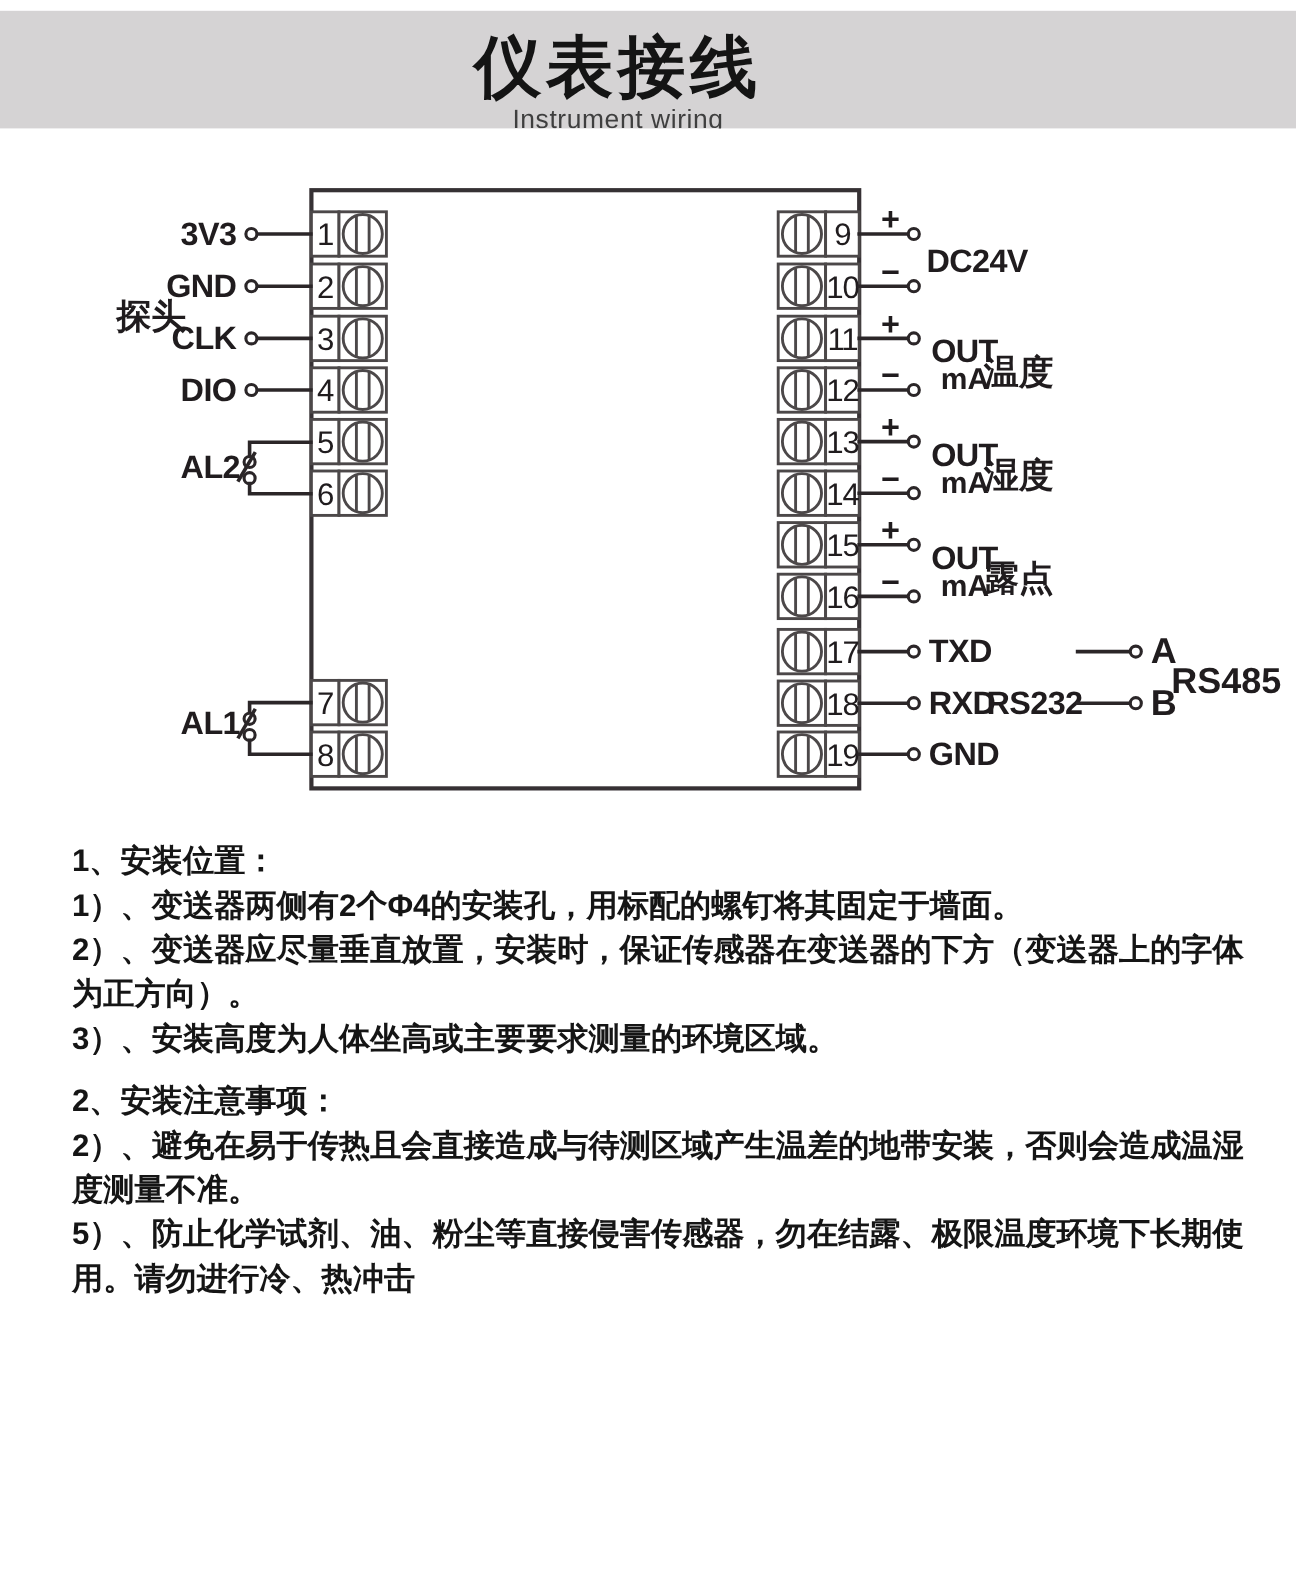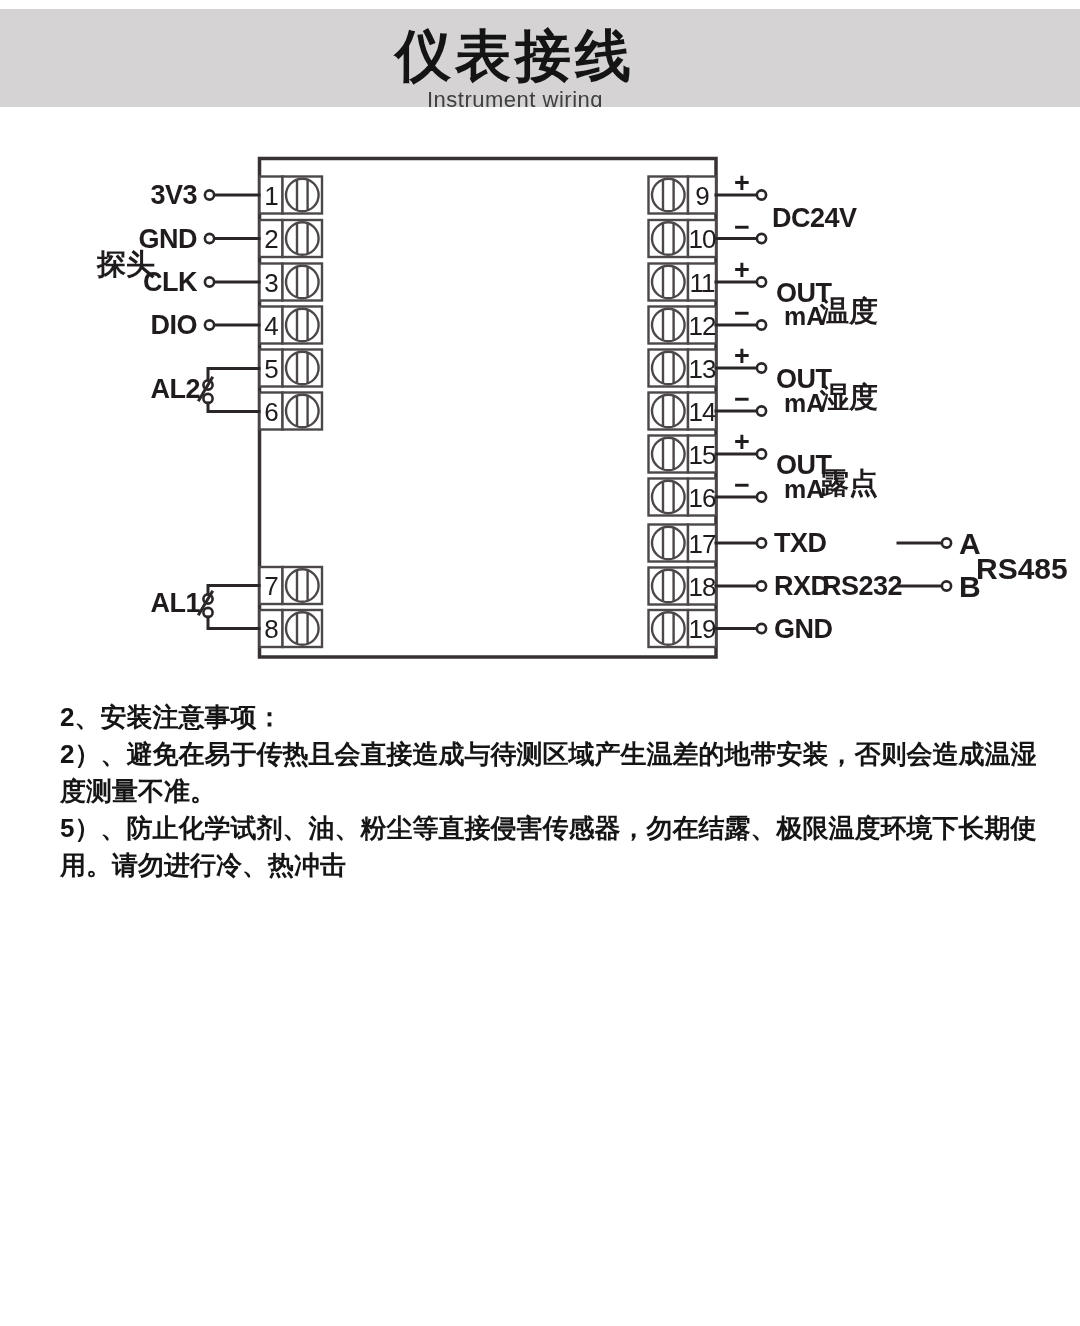--- a/index.html
+++ b/index.html
@@ -33,21 +33,21 @@
   .sm      { font-size:25px; font-weight:700; }
   .cn      { font-size:29px; font-weight:700; }
   .sign    { font-size:27px; font-weight:700; text-anchor:middle; }
   .big     { font-size:30px; font-weight:700; }
 
   .content { margin-top:17px; padding-left:60px; width:1040px; }
   .content p {
     width:980px; font-size:26px; line-height:37px; font-weight:600;
     color:#151515; word-break:break-all;
   }
-  .section + .section { margin-top:31px; }
+  .section + .section { margin-top:15px; }
 </style>
 </head>
 <body>
 
 <div class="header">
   <div class="header-inner">
     <div class="title">仪表接线</div>
     <div class="subtitle">Instrument wiring</div>
   </div>
 </div>
@@ -209,17 +209,23 @@
     <line class="w" x1="898" y1="614" x2="941" y2="614"></line>
       <circle class="term" cx="946.5" cy="614" r="4.6"></circle>
   </g>
   <text class="big" x="959" y="571">A</text>
   <text class="big" x="959" y="614">B</text>
   <text class="big" x="976" y="596">RS485</text>
 </svg>
 
 <div class="content">
   <div class="section">
+    <p>1、安装位置：</p>
+    <p>1）、变送器两侧有2个Φ4的安装孔，用标配的螺钉将其固定于墙面。</p>
+    <p>2）、变送器应尽量垂直放置，安装时，保证传感器在变送器的下方（变送器上的字体为正方向）。</p>
+    <p>3）、安装高度为人体坐高或主要要求测量的环境区域。</p>
+  </div>
+  <div class="section">
     <p>2、安装注意事项：</p>
     <p>2）、避免在易于传热且会直接造成与待测区域产生温差的地带安装，否则会造成温湿度测量不准。</p>
     <p>5）、防止化学试剂、油、粉尘等直接侵害传感器，勿在结露、极限温度环境下长期使用。请勿进行冷、热冲击</p>
   </div>
 </div>
 
 </body></html>

